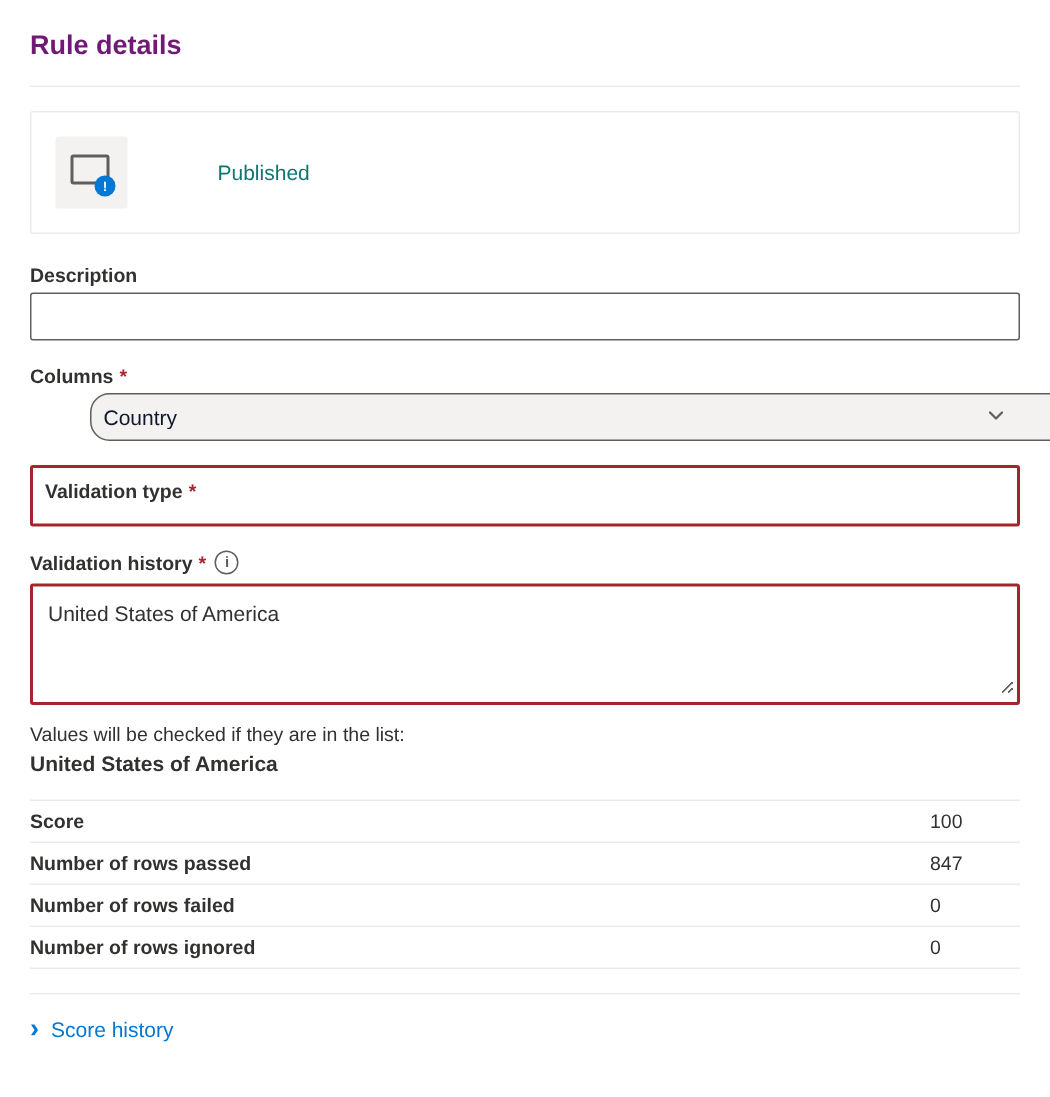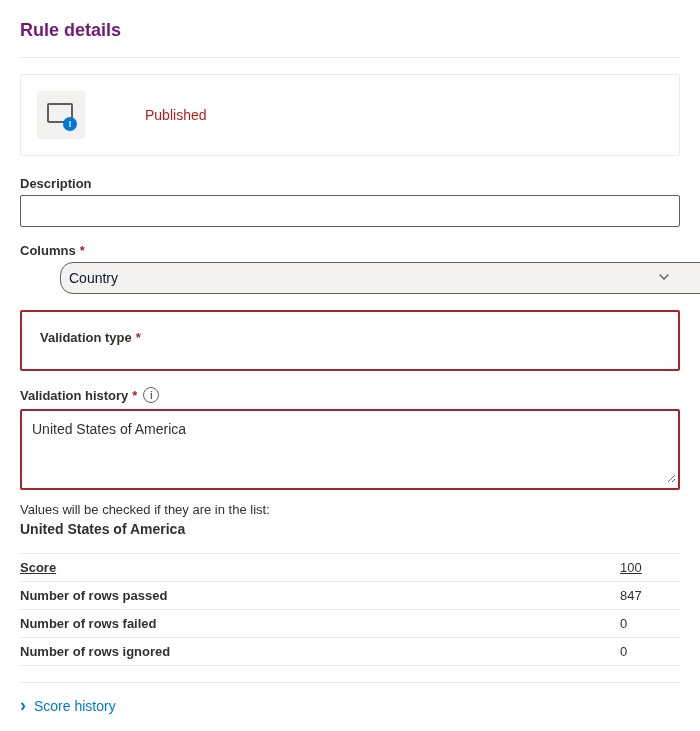--- a/index.html
+++ b/index.html
@@ -101,21 +101,21 @@
     }
 
     .rule-desc {
       font-size: 13px;
       color: #605e5c;
       line-height: 1.4;
     }
 
     .rule-status {
       font-size: 14px;
-      color: #b91c1c;
+      color: #0f766e;
       flex-shrink: 0;
       align-self: center;
       padding-left: 44px;
     }
 
     
     .field-group {
       margin-bottom: 16px;
     }
 
@@ -170,21 +170,21 @@
       top: 50%;
       transform: translateY(-50%);
       pointer-events: none;
       color: #605e5c;
     }
 
     
     .validation-type-group {
       border: 2px solid #a4262c;
       border-radius: 2px;
-      padding: 18px;
+      padding: 8px;
       margin-bottom: 16px;
     }
 
     .validation-type-group .field-label {
       margin-bottom: 6px;
     }
 
     
     .validation-criteria-group {
       margin-bottom: 12px;
@@ -252,21 +252,20 @@
 
     .stats-row {
       display: flex;
       align-items: center;
       padding: 6px 0;
       border-bottom: 1px solid #edebe9;
     }
 
     .stats-row:first-child {
       border-top: 1px solid #edebe9;
-      text-decoration: underline;
     }
 
     .stats-label {
       font-size: 13px;
       font-weight: 600;
       color: #323130;
       flex: 1;
     }
 
     .stats-value {

